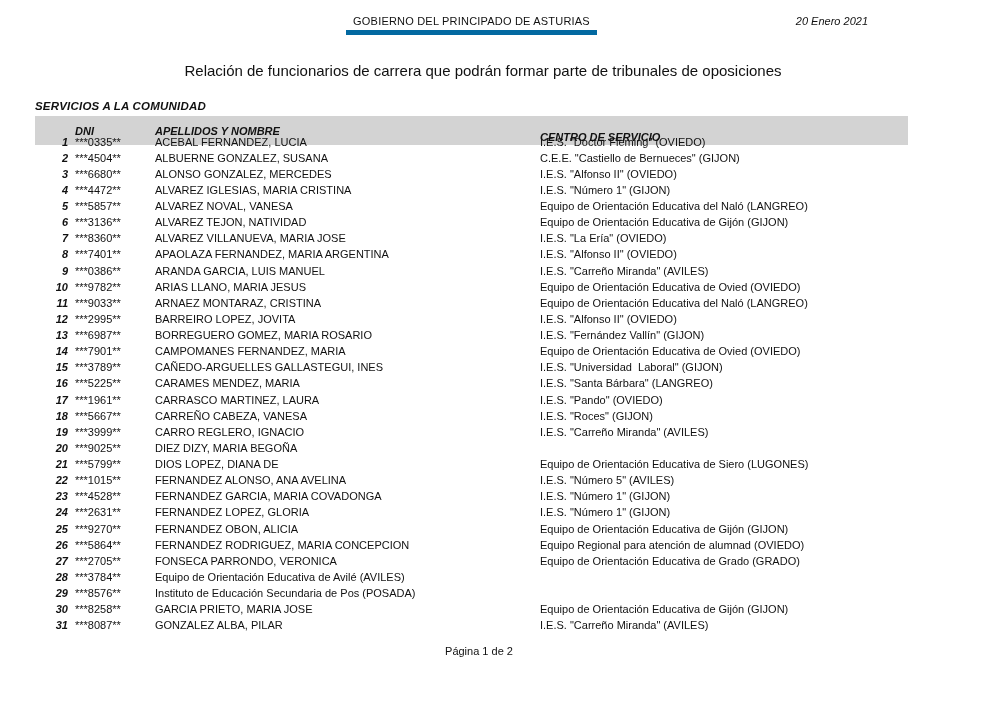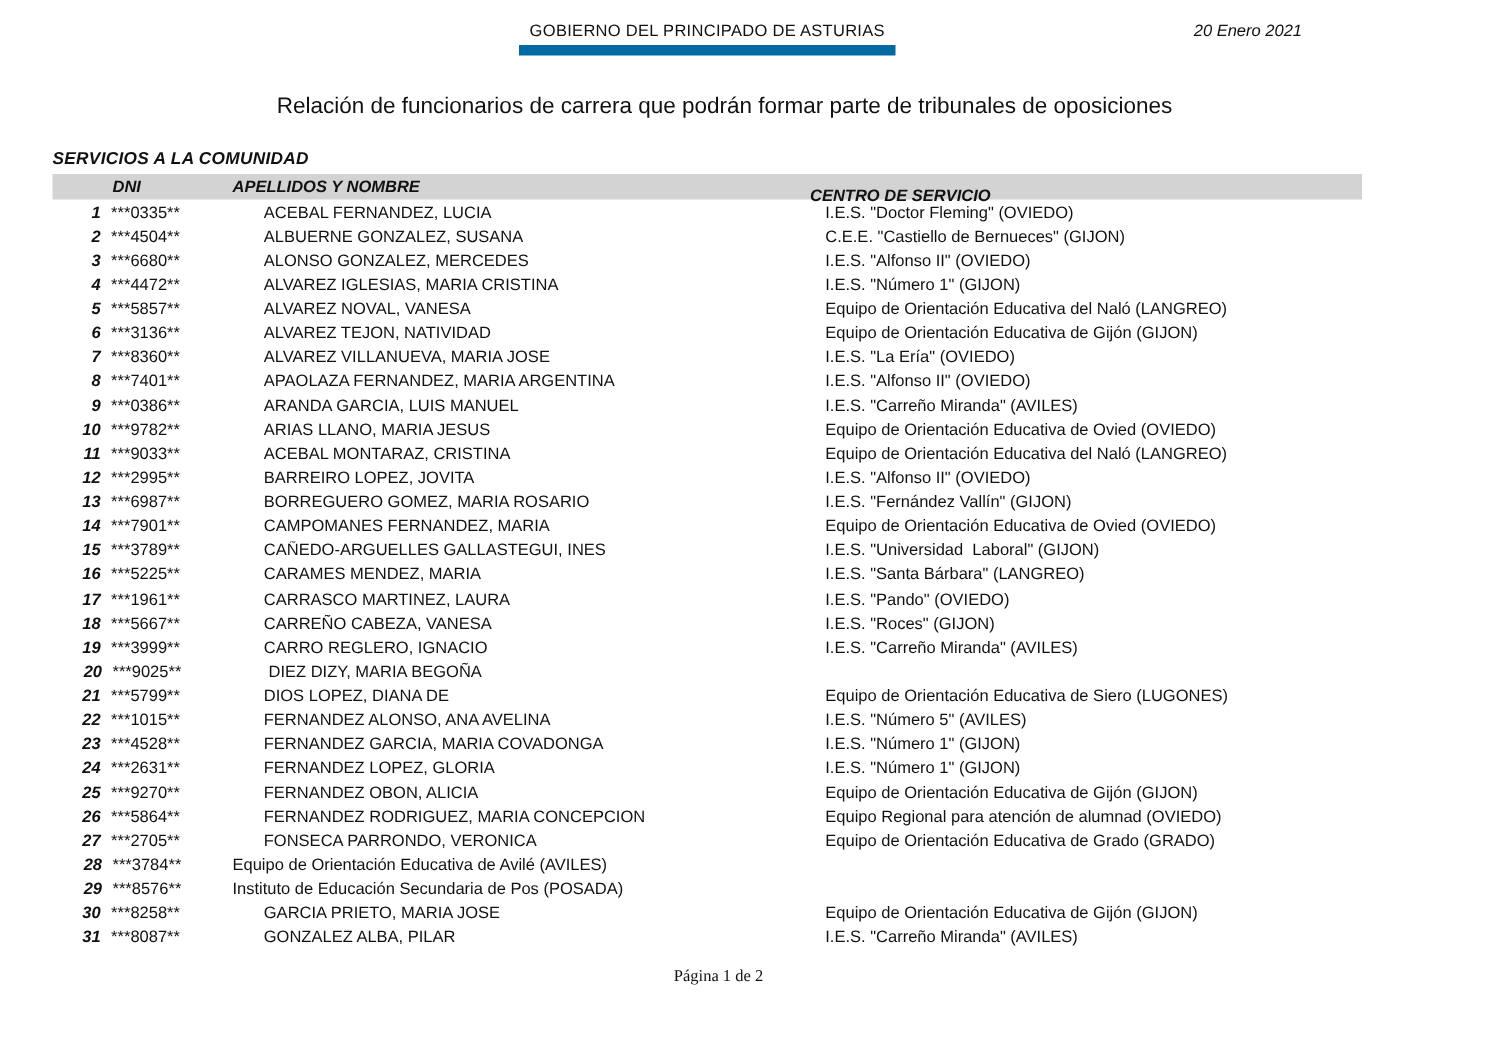--- a/index.html
+++ b/index.html
@@ -12,63 +12,63 @@
     color: #111111;
     overflow: hidden;
   }
   .top-header {
     position: absolute; top: 15px; left: 35px; width: 873px;
     text-align: center; font-size: 11px;
   }
   .org-name {
     display: inline-block;
     padding: 0 7px 3px 7px;
-    border-bottom: 7px solid #0369a1;
+    border-bottom: 5px solid #0369a1;
     letter-spacing: 0.2px;
   }
   .doc-date {
     position: absolute; top: 15px; right: 132px;
     font-size: 11px; font-style: italic;
   }
   .doc-title {
     position: absolute; top: 62px; left: 0; width: 966px;
     text-align: center; font-size: 15px;
   }
   .section-heading {
     position: absolute; top: 100px; left: 35px;
     font-size: 11.5px; font-weight: bold; font-style: italic;
     letter-spacing: 0.2px;
   }
   .table-header {
     position: absolute; top: 116px; left: 35px;
-    width: 873px; height: 17px;
+    width: 873px; height: 29px;
     display: flex; align-items: center;
     font-size: 11px; font-weight: bold; font-style: italic;
   }
   .table-header .spacer { width: 40px; }
   .table-header .col-dni { width: 80px; }
   .table-header .col-nombre { width: 385px; }
   .table-header .col-centro { width: 368px; margin-top: 12px; }
   .table-body {
     position: absolute; top: 133.5px; left: 35px; width: 873px;
   }
   .table-row {
     display: flex; height: 16.13px; align-items: center;
     font-size: 11px; white-space: pre;
   }
   .table-row .cell-num {
     width: 33px; margin-right: 7px;
     text-align: right; font-weight: bold; font-style: italic;
   }
   .table-row .cell-dni { width: 80px; }
-  .table-row .cell-nombre { width: 385px; overflow: hidden; margin-left: 24px; }
+  .table-row .cell-nombre { width: 385px; overflow: hidden; }
   .table-row .cell-centro { width: 368px; overflow: hidden; }
   .page-footer {
     position: absolute; top: 645px; left: 35px; width: 888px;
-    text-align: center; font-size: 11px; font-family: Liberation Serif, serif;
+    text-align: center; font-size: 11px;
   }
 </style>
 </head>
 <body>
 
 <div class="top-header">
   <span class="org-name">GOBIERNO DEL PRINCIPADO DE ASTURIAS</span>
 </div>
 <div class="doc-date">20 Enero 2021</div>
 
@@ -150,21 +150,21 @@
   <div class="table-row">
     <span class="cell-num">10</span>
     <span class="cell-dni">***9782**</span>
     <span class="cell-nombre">ARIAS LLANO, MARIA JESUS</span>
     <span class="cell-centro">Equipo de Orientación Educativa de Ovied (OVIEDO)</span>
   </div>
 
   <div class="table-row">
     <span class="cell-num">11</span>
     <span class="cell-dni">***9033**</span>
-    <span class="cell-nombre">ACEBAL MONTARAZ, CRISTINA</span>
+    <span class="cell-nombre">ARNAEZ MONTARAZ, CRISTINA</span>
     <span class="cell-centro">Equipo de Orientación Educativa del Naló (LANGREO)</span>
   </div>
 
   <div class="table-row">
     <span class="cell-num">12</span>
     <span class="cell-dni">***2995**</span>
     <span class="cell-nombre">BARREIRO LOPEZ, JOVITA</span>
     <span class="cell-centro">I.E.S. "Alfonso II" (OVIEDO)</span>
   </div>
 

